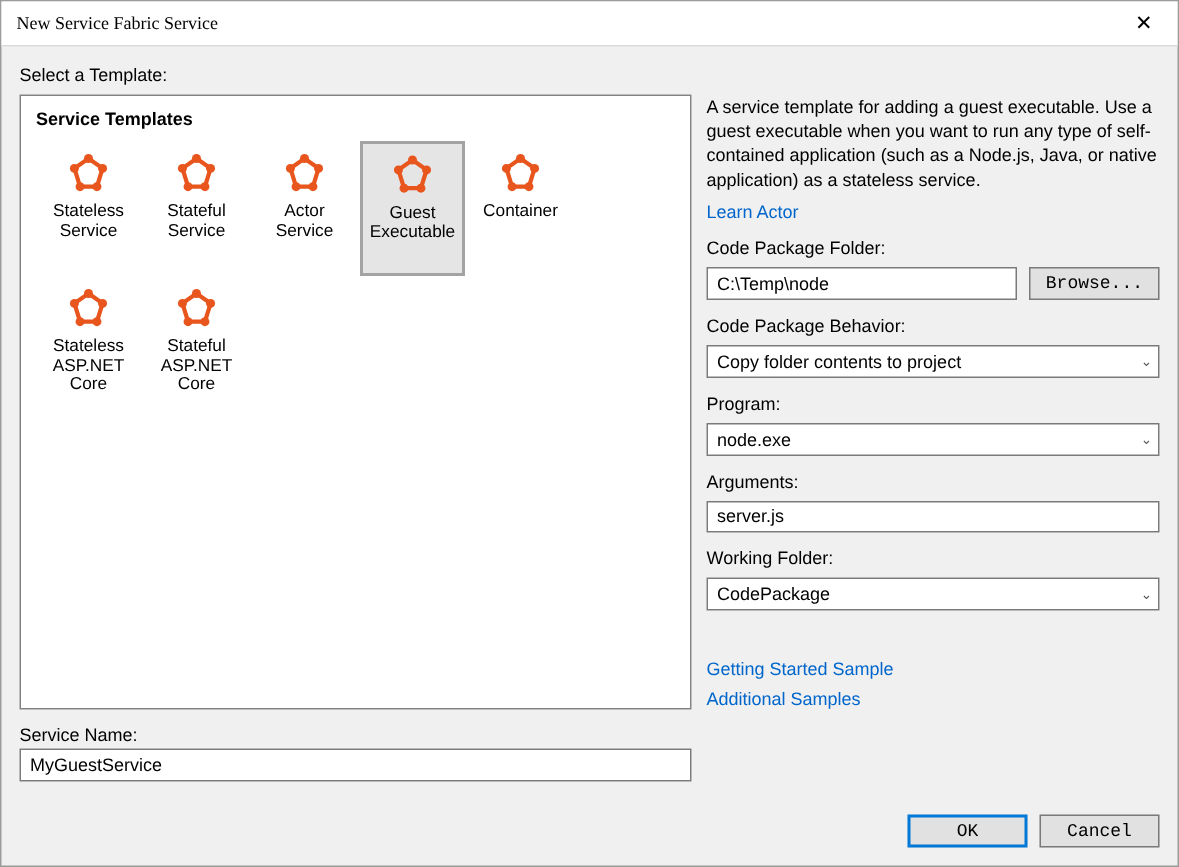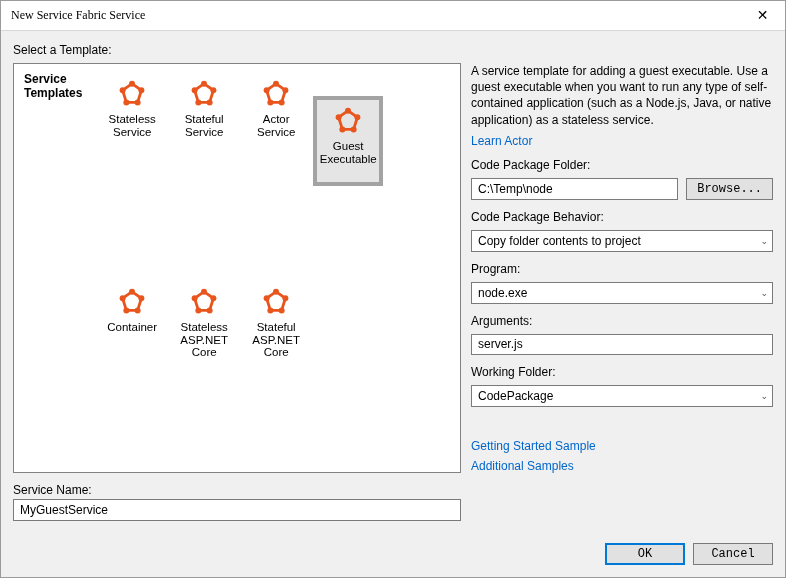--- a/index.html
+++ b/index.html
@@ -48,21 +48,21 @@
     display: flex;
     gap: 10px;
     min-height: 0;
   }
   .templates-panel {
     width: 448px;
     border: 1px solid #828282;
     background: #fff;
     padding: 8px 10px;
     display: flex;
-    flex-direction: row;
+    flex-direction: column;
   }
   .templates-heading { font-weight: bold; margin-bottom: 8px; }
   .templates-grid {
     display: flex;
     flex-wrap: wrap;
     gap: 0;
   }
   .tpl-item {
     width: 70px;
     height: 90px;
@@ -71,22 +71,21 @@
     align-items: center;
     padding-top: 6px;
     text-align: center;
     font-size: 11.5px;
     line-height: 1.1;
     border: 1px solid transparent;
     margin-right: 2px;
   }
   .tpl-item.selected {
     background: #e5e5e5;
-    border: 4px solid #a3a3a3;
-    margin-top: 24px;
+    border: 2px solid #a3a3a3;
   }
   .tpl-icon { width: 30px; height: 30px; margin-bottom: 4px; }
   .tpl-label { padding: 0 2px; }
   .details-panel {
     flex: 1;
     display: flex;
     flex-direction: column;
     gap: 4px;
   }
   .desc-text { line-height: 1.35; margin-bottom: 2px; }

